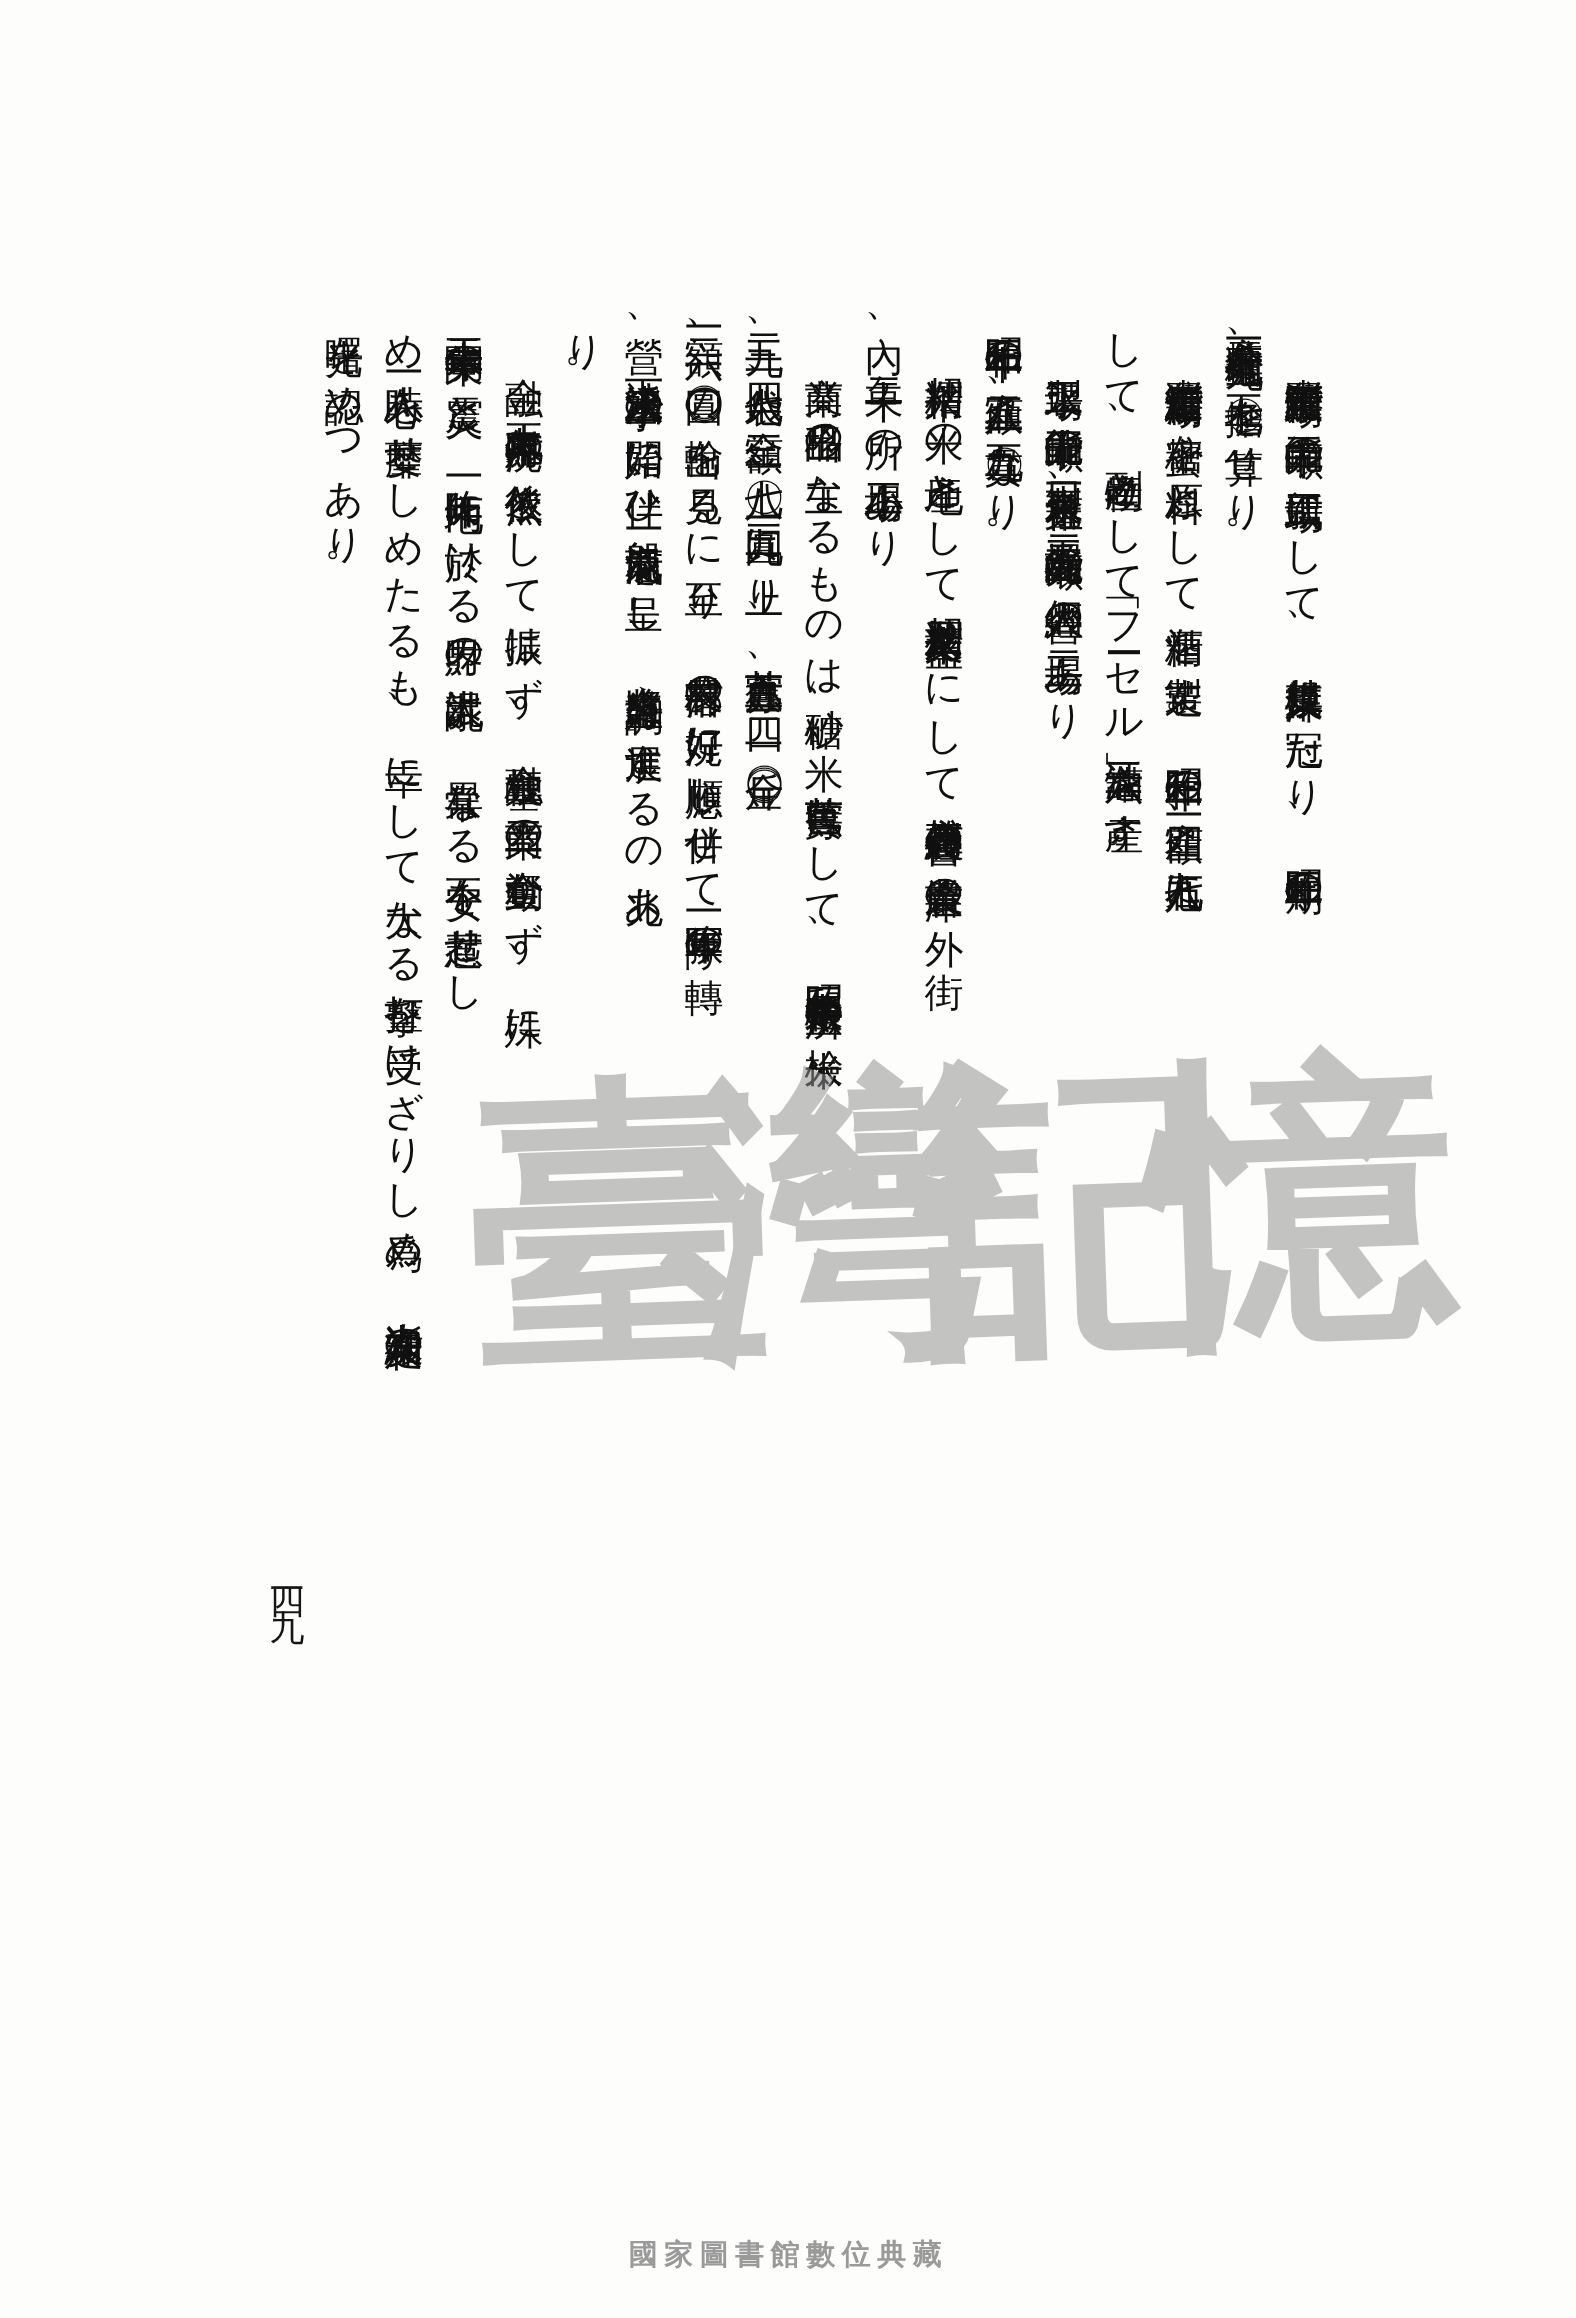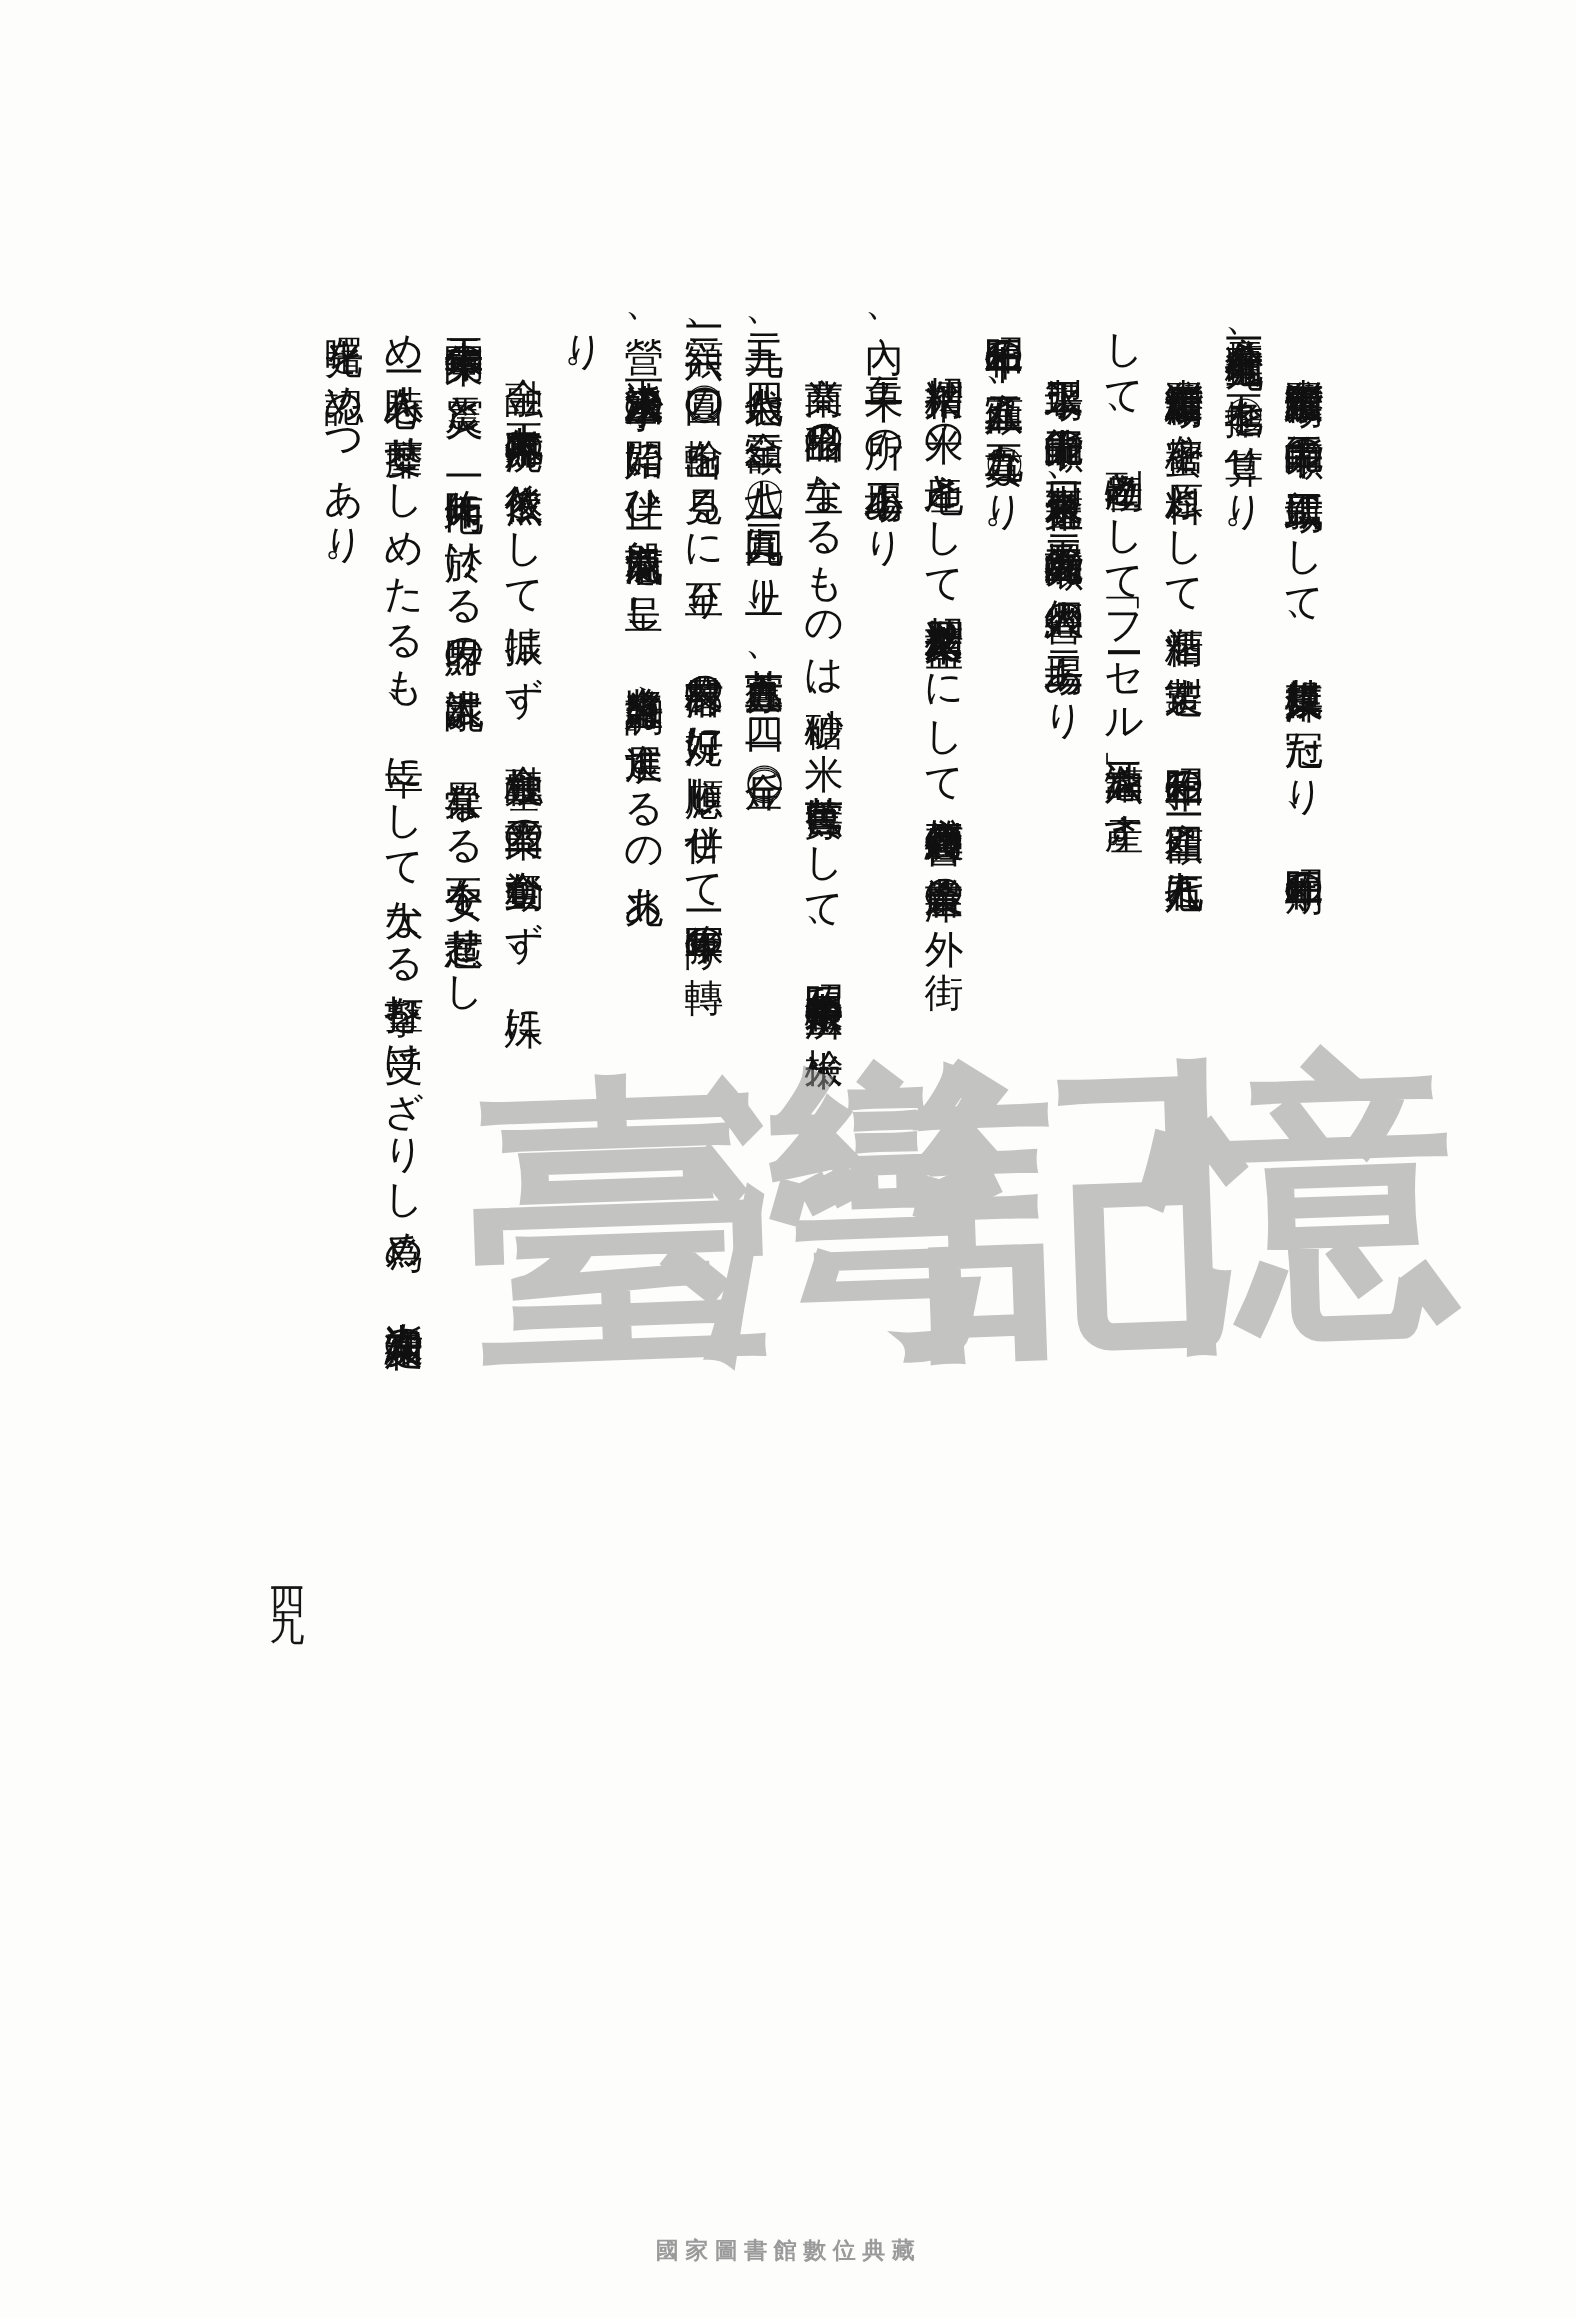--- a/index.html
+++ b/index.html
@@ -73,21 +73,21 @@
     color: #969696;
     opacity: 0.9;
     pointer-events: none;
     white-space: nowrap;
   }
   .bottom-stamp {
     position: absolute;
     top: 2235px;
     left: 50%;
     transform: translateX(-50%);
-    font-size: 23px;
+    font-size: 29px;
     letter-spacing: 6.5px;
     color: #9a9a9a;
     font-weight: bold;
     white-space: nowrap;
   }
 </style>
 </head>
 <body>
 
 <div class="page">

